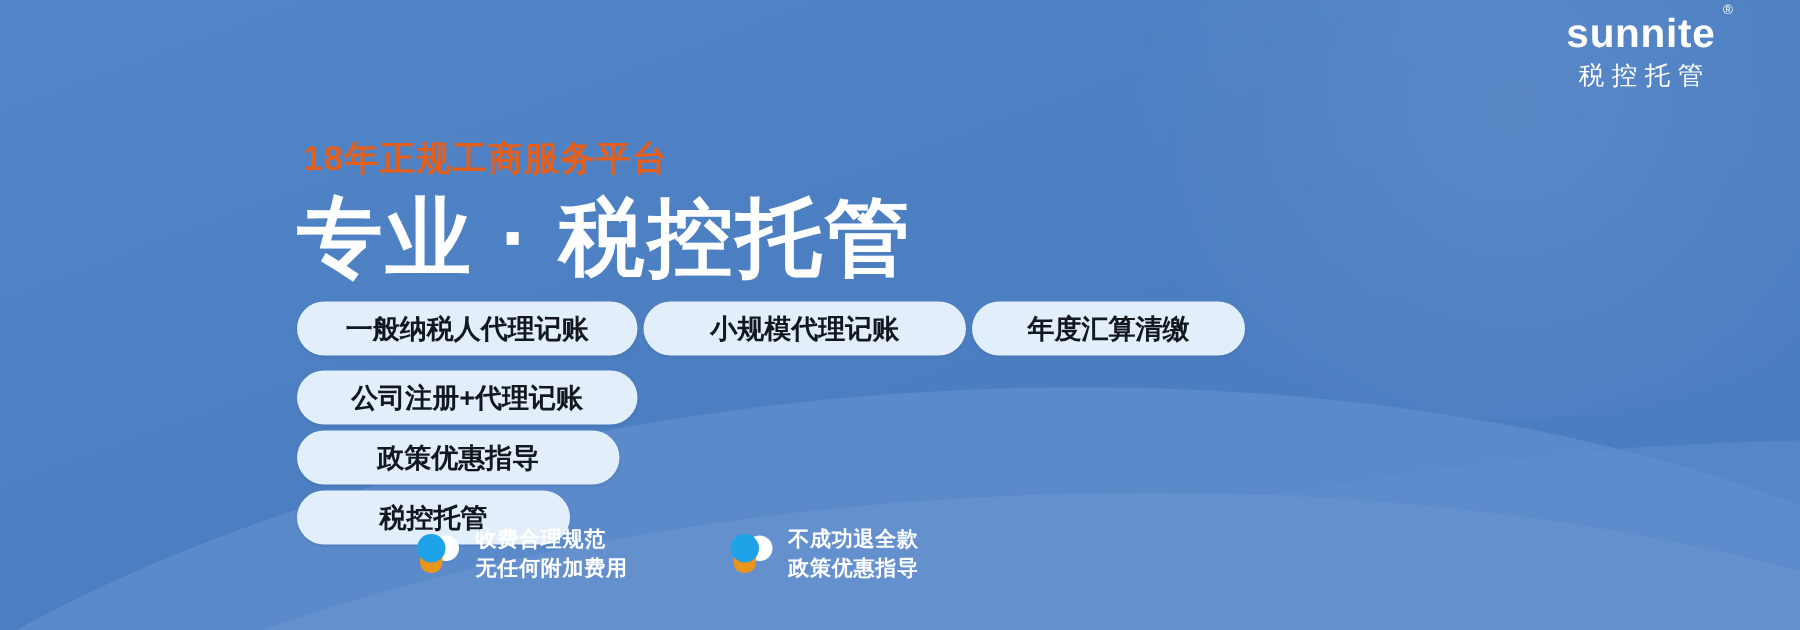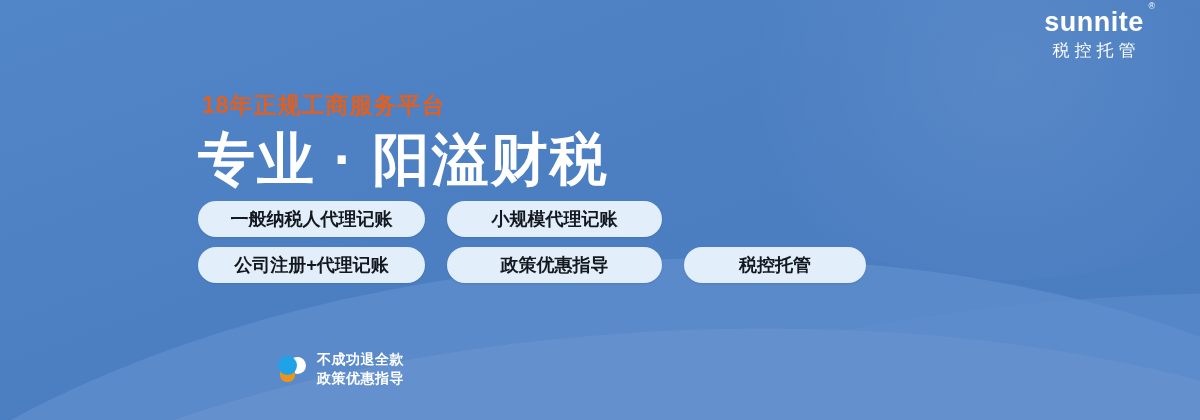--- a/index.html
+++ b/index.html
@@ -124,24 +124,24 @@
   }
 
   
   .pills {
     position: absolute;
     left: 198px;
     top: 201px;
   }
   .pill-row {
     display: flex;
-    gap: 22px;
+    gap: 4px;
     margin-bottom: 10px;
   }
-  .pill-row:last-child { margin-bottom: 0; }
+  .pill-row:last-child { margin-bottom: 0; flex-direction: column; }
   .pill {
     height: 36px;
     border-radius: 18px;
     background: #e3eefb;
     color: #13181f;
     font-size: 18px;
     font-weight: bold;
     display: flex;
     align-items: center;
     justify-content: center;
@@ -221,45 +221,57 @@
   <div class="logo">
     <div class="logo-word">
       <span>sunnite</span>
       <span class="logo-reg">®</span>
     </div>
     <div class="logo-cn">税控托管</div>
   </div>
 
   <div class="headline">
     <div class="eyebrow">18年正规工商服务平台</div>
-    <div class="title">专业 · 阳溢财税</div>
+    <div class="title">专业 · 税控托管</div>
   </div>
 
   <div class="pills">
     <div class="pill-row">
       <div class="pill w1">一般纳税人代理记账</div>
       <div class="pill w2">小规模代理记账</div>
+      <div class="pill w3">年度汇算清缴</div>
     </div>
     <div class="pill-row">
       <div class="pill w1">公司注册+代理记账</div>
       <div class="pill w2">政策优惠指导</div>
       <div class="pill w3">税控托管</div>
     </div>
   </div>
 
   <div class="features">
-
-
 
     <div class="feature">
       <div class="feat-icon">
         <span class="dot-white"></span>
         <span class="dot-orange"></span>
         <span class="dot-blue"></span>
       </div>
       <div class="feat-text">
+        <div>收费合理规范</div>
+        <div>无任何附加费用</div>
+      </div>
+    </div>
+
+
+    <div class="feature">
+      <div class="feat-icon">
+        <span class="dot-white"></span>
+        <span class="dot-orange"></span>
+        <span class="dot-blue"></span>
+      </div>
+      <div class="feat-text">
         <div>不成功退全款</div>
         <div>政策优惠指导</div>
       </div>
     </div>
 
   </div>
 </div>
 
 </body></html>

